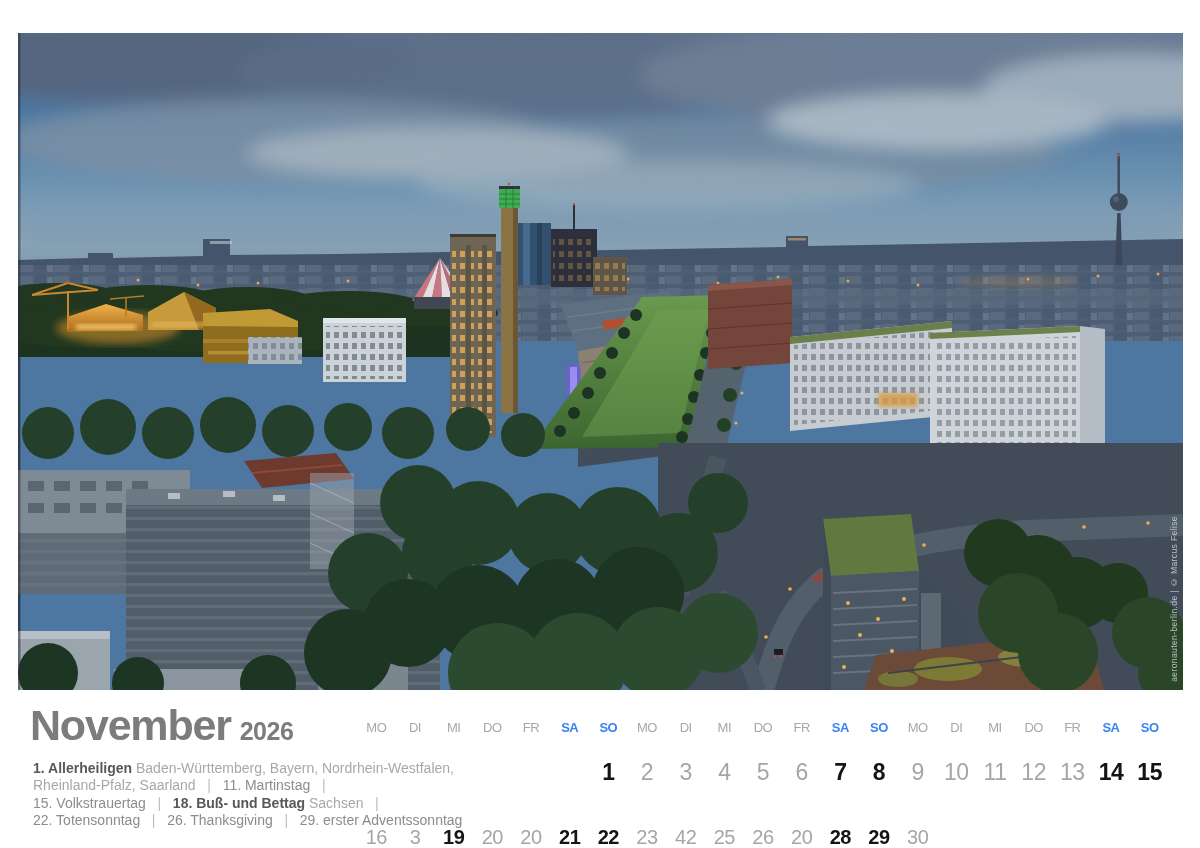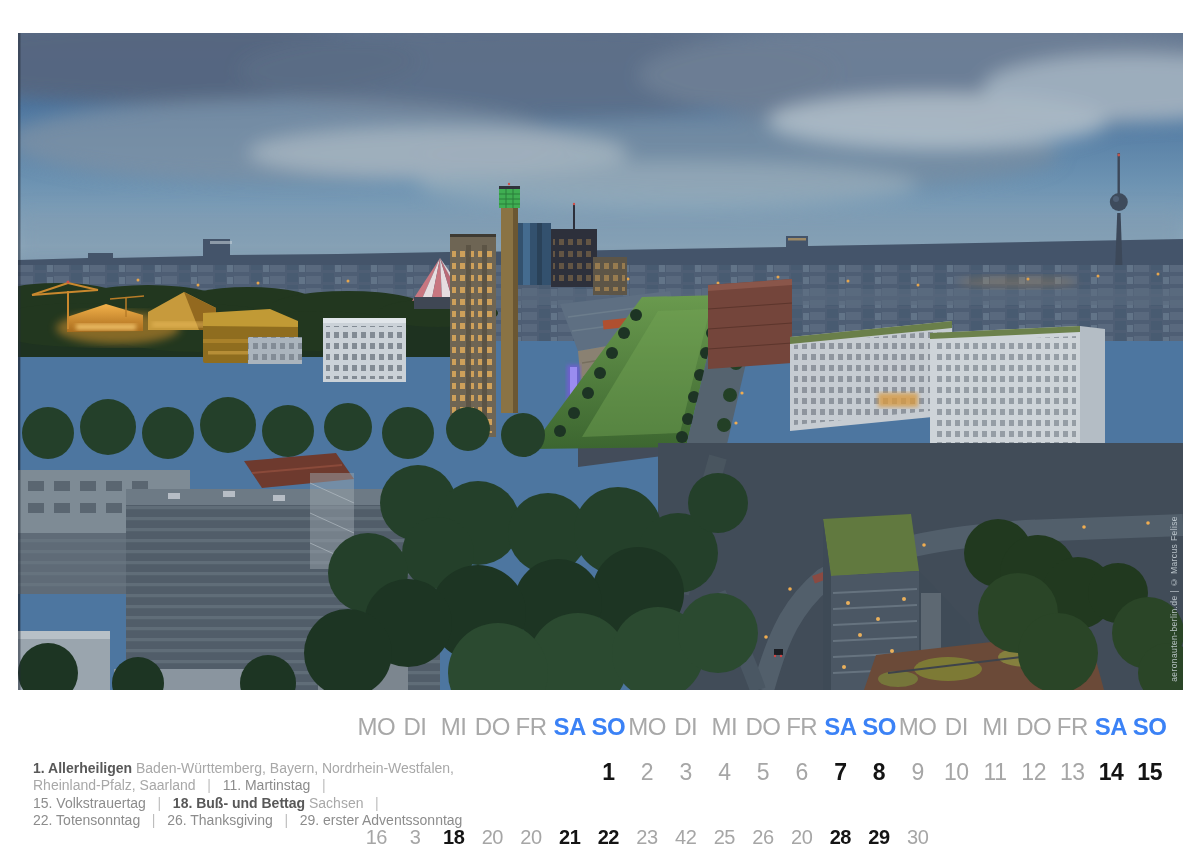--- a/index.html
+++ b/index.html
@@ -16,21 +16,21 @@
   .title .month{font-size:43px;font-weight:700;letter-spacing:-1.2px}
   .title .year{font-size:25px;font-weight:700;margin-left:9px;letter-spacing:-.5px}
   .holidays{position:absolute;left:33px;top:760px;font-size:14px;line-height:17.3px;white-space:pre;color:#8c8c8c}
   .holiday-line{white-space:pre}
   .seg-bold{color:#585858;font-weight:700}
   .seg-normal{color:#8c8c8c}
   .seg-light{color:#a8a8a8}
   .seg-sep{color:#bdbdbd}
 
   .cal-row{position:absolute;left:357px;width:812px;display:grid;grid-template-columns:repeat(21,1fr);align-items:center;justify-items:center;letter-spacing:-.5px}
-  #calHead{top:712px;height:30px;font-size:24px;color:#a8a8a8}
+  #calHead{top:712px;height:30px;font-size:13px;color:#a8a8a8}
   #calHead .bold{color:#3b82f6;font-weight:700}
   #calRow1{top:755px;height:35px;font-size:23px;color:#a6a6a6}
   #calRow2{top:820px;height:35px;font-size:20px;color:#a6a6a6}
   .dcell.bold{color:#141414;font-weight:700}
 </style>
 </head>
 <body>
 
 <div class="page">
 
@@ -440,20 +440,23 @@
         <line x1="92" y1="266" x2="126" y2="263"></line>
           <line x1="108" y1="264" x2="108" y2="284"></line>
       </g>
 
       <rect x="0" y="0" width="2.5" height="657" fill="#232c38" opacity=".5"></rect>
     </svg>
 
     <div class="credit">aeronauten-berlin.de | © Marcus Felise</div>
   </div>
 
+  <div class="title">
+    <span class="month">November</span><span class="year">2026</span>
+  </div>
 
   <div class="holidays" id="holidays"><div class="holiday-line"><span class="seg-bold">1. Allerheiligen</span><span class="seg-light"> </span><span class="seg-light">Baden-Württemberg, Bayern, Nordrhein-Westfalen,</span></div><div class="holiday-line"><span class="seg-light">Rheinland-Pfalz, Saarland</span><span class="seg-sep">   |   </span><span class="seg-normal">11. Martinstag</span><span class="seg-sep">   |</span></div><div class="holiday-line"><span class="seg-normal">15. Volkstrauertag</span><span class="seg-sep">   |   </span><span class="seg-bold">18. Buß- und Bettag</span><span class="seg-light"> </span><span class="seg-light">Sachsen</span><span class="seg-sep">   |</span></div><div class="holiday-line"><span class="seg-normal">22. Totensonntag</span><span class="seg-sep">   |   </span><span class="seg-normal">26. Thanksgiving</span><span class="seg-sep">   |   </span><span class="seg-normal">29. erster Adventssonntag</span></div></div>
 
   <div class="cal-row" id="calHead">
       <span class="hcell">MO</span>
       <span class="hcell">DI</span>
       <span class="hcell">MI</span>
       <span class="hcell">DO</span>
       <span class="hcell">FR</span>
       <span class="hcell bold">SA</span>
@@ -492,21 +495,21 @@
       <span class="dcell">10</span>
       <span class="dcell">11</span>
       <span class="dcell">12</span>
       <span class="dcell">13</span>
       <span class="dcell bold">14</span>
       <span class="dcell bold">15</span>
     </div>
   <div class="cal-row" id="calRow2">
       <span class="dcell">16</span>
       <span class="dcell">3</span>
-      <span class="dcell bold">18</span>
+      <span class="dcell bold">19</span>
       <span class="dcell">20</span>
       <span class="dcell">20</span>
       <span class="dcell bold">21</span>
       <span class="dcell bold">22</span>
       <span class="dcell">23</span>
       <span class="dcell">42</span>
       <span class="dcell">25</span>
       <span class="dcell">26</span>
       <span class="dcell">20</span>
       <span class="dcell bold">28</span>

